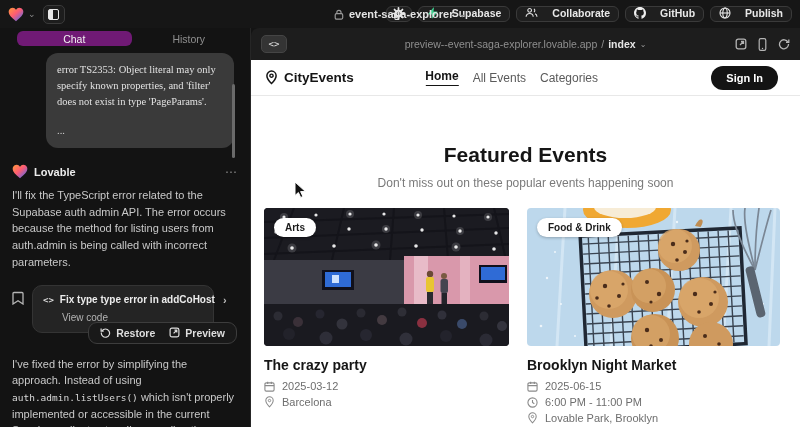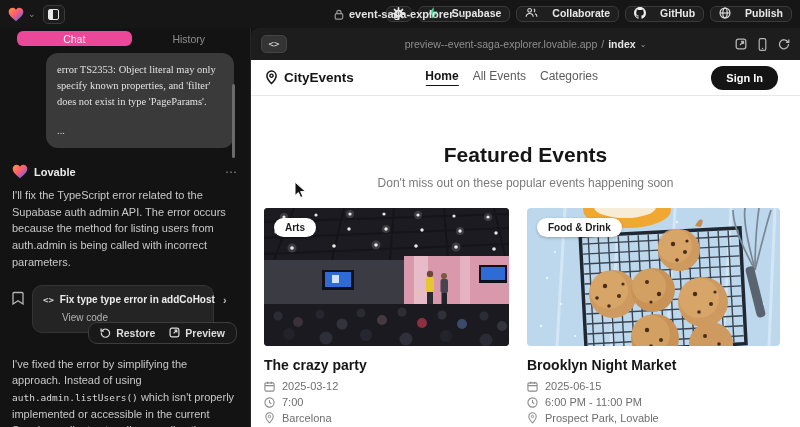--- a/index.html
+++ b/index.html
@@ -27,21 +27,21 @@
 
   
   .main { flex:1; display:flex; min-height:0; }
 
   
   .chat { width:250px; flex:0 0 250px; background:#131313; position:relative; overflow:hidden;
     padding-top:3px; }
   .tabs { display:flex; margin:0 4px; height:15px; }
   .tab { flex:1; display:flex; align-items:center; justify-content:center; font-size:10.5px;
     border-radius:6px; color:#8f8f8f; }
-  .tab.active { background:#ec4899; color:#f2f2f2;margin-left:13px; }
+  .tab.active { background:#701a75; color:#f2f2f2;margin-left:13px; }
   .bubble { margin:7px 16px 0 46px; background:#3a3a3a; border-radius:12px; padding:9px 11px;
     color:#e2e2e2; font-size:10.5px; line-height:1.5;font-family:Liberation Serif, serif; }
   .bubble-more { margin-top:14px; color:#cfcfcf; }
   .chat-scrollbar { position:absolute; right:15px; top:56px; width:3px; height:74px;
     background:#6a6a6a; border-radius:2px; }
   .lov-head { display:flex; align-items:center; gap:6px; margin:16px 12px 0; }
   .lov-name { color:#ececec; font-size:11px; font-weight:bold; }
   .lov-menu { margin-left:auto; color:#8a8a8a; font-size:12px; letter-spacing:1px; }
   .para { margin:8px 12px 0; color:#c9c9c9; font-size:11px; line-height:1.52; }
   .para code { font-family:"DejaVu Sans Mono", monospace; font-size:9.5px; color:#d8d8d8; }
@@ -70,21 +70,21 @@
   .url { position:absolute; left:50%; transform:translateX(-50%); display:flex; align-items:center;
     gap:4px; font-size:10.5px; color:#8f8f8f; white-space:nowrap;justify-content:space-between; }
   .url .page { color:#e6e6e6; font-weight:bold; }
   .url .pchev { color:#9a9a9a; font-size:8px; }
   .bb-icons { margin-left:auto; display:flex; align-items:center; gap:11px; }
 
   .site { flex:1; background:#ffffff; overflow:hidden; position:relative; }
   .site-header { height:36px; display:flex; align-items:center; padding:0 22px 0 14px;
     border-bottom:1px solid #e8e8e8; position:relative; }
   .brand { display:flex; align-items:center; gap:6px; font-size:13.5px; font-weight:bold; color:#141414; }
-  .nav { position:absolute; left:50%; transform:translateX(-58%); display:flex; gap:14px; }
+  .nav { position:absolute; left:50%; transform:translateX(-58%); display:flex; align-items:center; gap:14px; }
   .nav-link { font-size:12px; color:#5a5a5a; }
   .nav-link.active { color:#141414; font-weight:bold; border-bottom:1.5px solid #141414; padding-bottom:2px; }
   .signin { margin-left:auto; background:#141414; color:#fff; font-size:11px; font-weight:bold;
     border-radius:999px; padding:6px 15px; }
   .hero { text-align:center; margin-top:47px; }
   .hero-title { font-size:21px; font-weight:bold; color:#161616; }
   .hero-sub { margin-top:9px; font-size:12px; color:#7a7a7a; }
   .cards { display:grid; grid-template-columns:245px 253px; gap:18px; padding:18px 0 0 13px; }
   .card-img { position:relative; height:138px; border-radius:4px; overflow:hidden; }
   .card-img svg { position:absolute; inset:0; width:100%; height:100%; }
@@ -382,27 +382,20 @@
             <div class="card-title">The crazy party</div>
             <div class="meta">
               <div class="meta-row">
                 <svg width="11" height="11" viewBox="0 0 12 12">
                   <rect x="1" y="2" width="10" height="9" rx="1.5" fill="none" stroke="#8a8a8a" stroke-width="1.2"></rect>
                   <path d="M1 5h10M4 0.8v2.4M8 0.8v2.4" stroke="#8a8a8a" stroke-width="1.2"></path>
                 </svg>
                 <span>2025-03-12</span>
               </div>
               <div class="meta-row">
-                <svg width="11" height="11" viewBox="0 0 12 12">
-                  <circle cx="6" cy="6" r="5" fill="none" stroke="#8a8a8a" stroke-width="1.2"></circle>
-                  <path d="M6 3.2V6l2 1.4" fill="none" stroke="#8a8a8a" stroke-width="1.2"></path>
-                </svg>
-                <span>7:00</span>
-              </div>
-              <div class="meta-row">
                 <svg width="11" height="12" viewBox="0 0 12 14">
                   <path d="M6 1a4.3 4.3 0 0 1 4.3 4.3C10.3 8.4 6 12.6 6 12.6S1.7 8.4 1.7 5.3A4.3 4.3 0 0 1 6 1z" fill="none" stroke="#8a8a8a" stroke-width="1.2"></path>
                   <circle cx="6" cy="5.3" r="1.4" fill="none" stroke="#8a8a8a" stroke-width="1.1"></circle>
                 </svg>
                 <span>Barcelona</span>
               </div>
             </div>
           </div>
 
           <div class="card">
@@ -494,21 +487,21 @@
                   <circle cx="6" cy="6" r="5" fill="none" stroke="#8a8a8a" stroke-width="1.2"></circle>
                   <path d="M6 3.2V6l2 1.4" fill="none" stroke="#8a8a8a" stroke-width="1.2"></path>
                 </svg>
                 <span>6:00 PM - 11:00 PM</span>
               </div>
               <div class="meta-row">
                 <svg width="11" height="12" viewBox="0 0 12 14">
                   <path d="M6 1a4.3 4.3 0 0 1 4.3 4.3C10.3 8.4 6 12.6 6 12.6S1.7 8.4 1.7 5.3A4.3 4.3 0 0 1 6 1z" fill="none" stroke="#8a8a8a" stroke-width="1.2"></path>
                   <circle cx="6" cy="5.3" r="1.4" fill="none" stroke="#8a8a8a" stroke-width="1.1"></circle>
                 </svg>
-                <span>Prospect Park, Lovable</span>
+                <span>Lovable Park, Brooklyn</span>
               </div>
             </div>
           </div>
         </div>
       </div>
 
       <svg class="cursor" width="13" height="18" viewBox="0 0 13 18">
         <path d="M1 1v13.5l3.4-3 2.3 5 2.2-1-2.3-4.9h4.9z" fill="#111" stroke="#fff" stroke-width="1"></path>
       </svg>
     </section>

